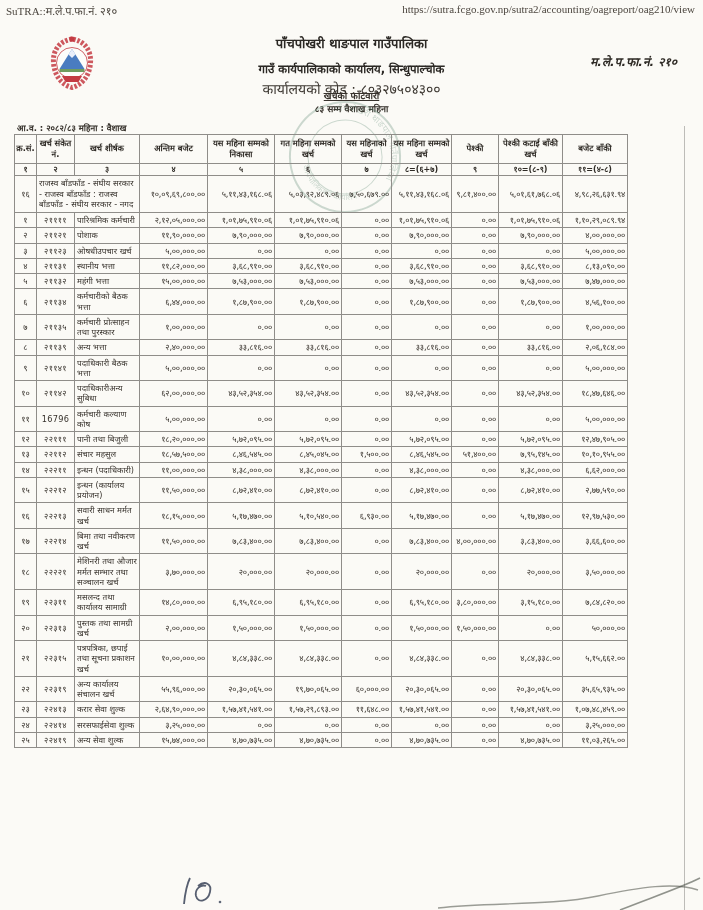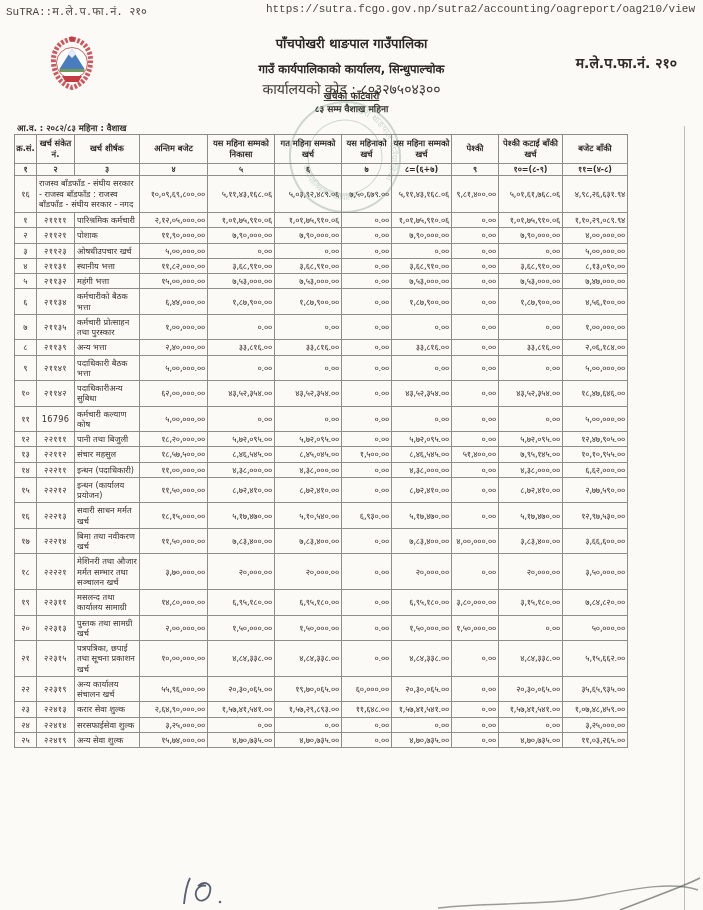--- a/index.html
+++ b/index.html
@@ -6,32 +6,32 @@
   body{
     width:703px;height:910px;overflow:hidden;
     background:#fbfaf6;color:#37322c;
     font-family:"DejaVu Sans",sans-serif;
   }
   .page{position:relative;width:703px;height:910px;}
 
   .print-header{
     position:absolute;top:3px;left:6px;right:8px;
     display:flex;justify-content:space-between;
-    font-family:Liberation Mono, monospace;
+    font-family:Liberation Serif, serif;
     font-size:11px;color:#4c463f;
   }
 
   .emblem{position:absolute;left:48px;top:35px;width:48px;height:56px;}
 
   .letterhead-center{position:absolute;left:120px;right:120px;top:37px;text-align:center;color:#2b2824;}
   .muni-name{font-size:13px;font-weight:bold;line-height:1.15;}
   .office-name{font-size:11.5px;font-weight:bold;margin-top:9px;}
   .office-code{font-size:14px;margin-top:3px;color:#3c3731;}
 
-  .form-no{position:absolute;right:26px;top:53px;font-size:14px;font-weight:bold;color:#2e2a25;}
+  .form-no{position:absolute;right:26px;top:53px;font-size:12px;font-weight:bold;color:#2e2a25;font-style:italic;}
 
   .report-title{position:absolute;top:89px;left:0;right:0;text-align:center;font-size:9.5px;font-weight:bold;text-decoration:underline;}
   .report-period{position:absolute;top:102px;left:0;right:0;text-align:center;font-size:9px;font-weight:bold;}
 
   .fy-line{position:absolute;top:122px;left:17px;font-size:8.5px;font-weight:bold;}
 
   .stamp{
     position:absolute;left:282px;top:94px;width:126px;height:126px;
     opacity:.30;transform:rotate(-12deg);pointer-events:none;
   }

